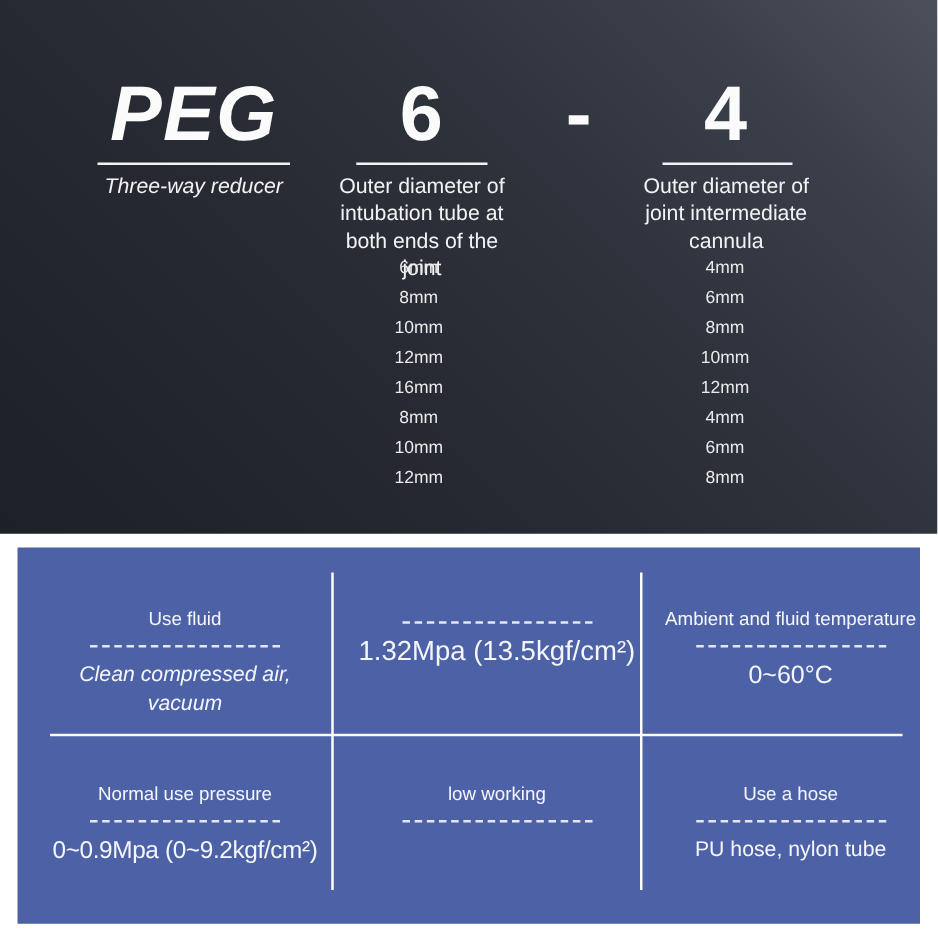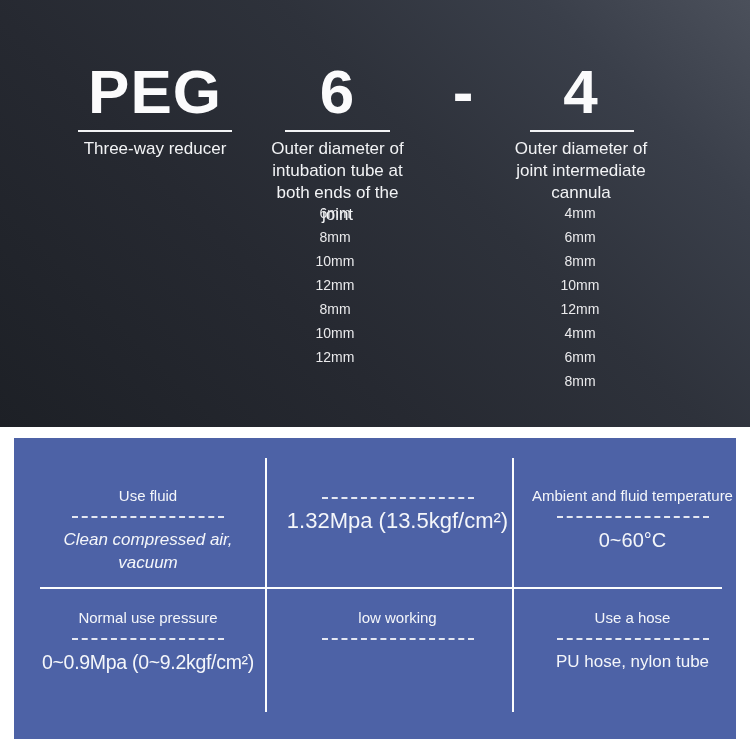--- a/index.html
+++ b/index.html
@@ -41,21 +41,21 @@
     border-top: 2px solid #f2f3f5;
     margin-top: 2px;
   }
   .code-label {
     margin-top: 6px;
     font-size: 17px;
     line-height: 22px;
     color: #f2f3f5;
     font-weight: 400;
   }
-  .block-model { left: 78px;  width: 154px; }
+  .block-model { left: 78px;  width: 154px; font-style: italic; }
   .block-size1 { left: 270px; width: 135px; }
   .block-size1 .underline { margin-left: 15px; margin-right: 15px; }
   .block-size2 { left: 508px; width: 146px; }
   .block-size2 .underline { margin-left: 22px; margin-right: 20px; }
   .separator {
     position: absolute;
     left: 442px; top: 56px;
     width: 42px;
     font-size: 62px;
     line-height: 72px;
@@ -107,21 +107,21 @@
   }
   .cell {
     display: flex;
     flex-direction: column;
     align-items: center;
     padding-top: 48px;
     color: #f4f6fa;
     text-align: center;
     margin-left: 16px;
   }
-  .cell.row2 { padding-top: 20px; }
+  .cell.row2 { padding-top: 38px; }
   .cell-label {
     font-size: 15px;
     line-height: 19px;
     font-weight: 400;
     max-width: 230px;
   }
   .cell-dash {
     width: 152px;
     border-top: 2px dashed rgba(255,255,255,0.85);
     margin: 11px 0 10px 0;
@@ -163,20 +163,21 @@
       <div class="big-code">4</div>
       <div class="underline"></div>
       <div class="code-label">Outer diameter of joint intermediate cannula</div>
     </div>
 
     <div class="sizes-col sizes-col-left">
       <span class="size-item">6mm</span>
       <span class="size-item">8mm</span>
       <span class="size-item">10mm</span>
       <span class="size-item">12mm</span>
+      <span class="size-item">16mm</span>
       <span class="size-item">8mm</span>
       <span class="size-item">10mm</span>
       <span class="size-item">12mm</span>
     </div>
 
     <div class="sizes-col sizes-col-right">
       <span class="size-item">4mm</span>
       <span class="size-item">6mm</span>
       <span class="size-item">8mm</span>
       <span class="size-item">10mm</span>

